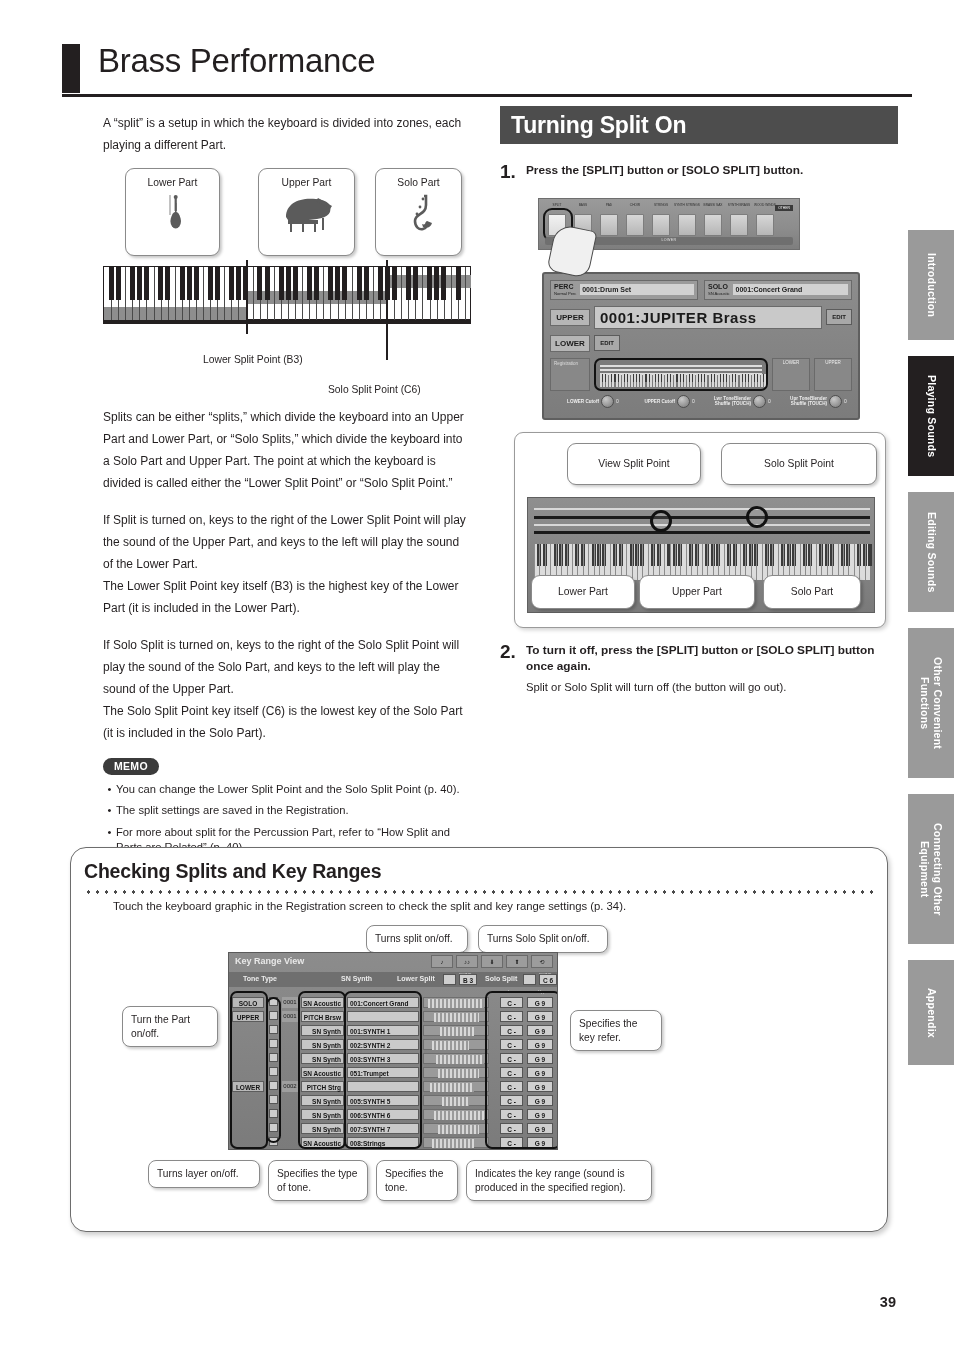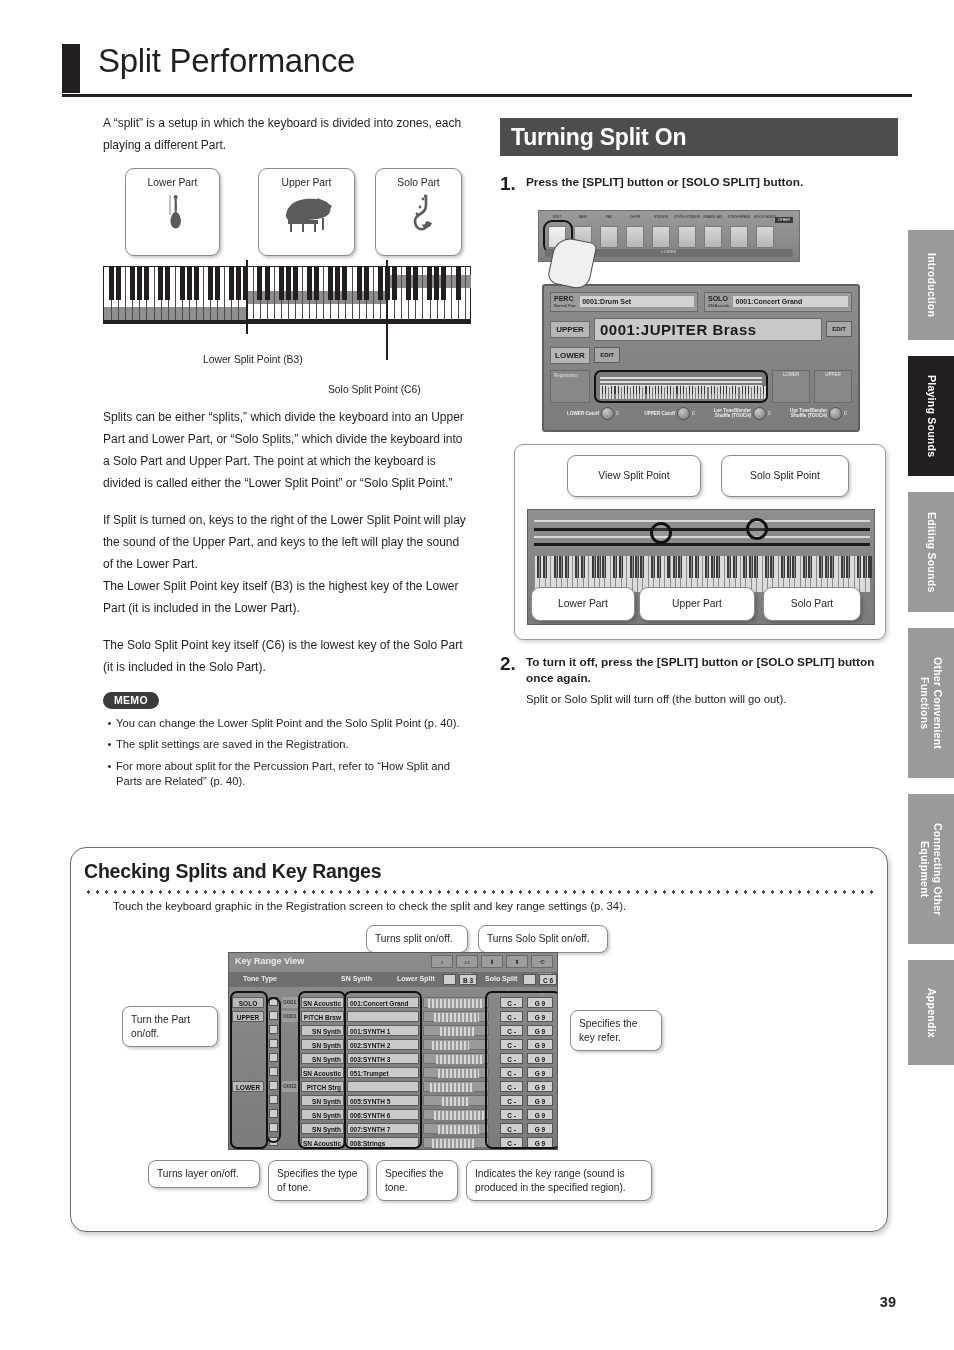--- a/index.html
+++ b/index.html
@@ -63,21 +63,21 @@
   .memo-badge {
     display: inline-block; background: #3b3b3b; color: #fff; font-size: 10.5px; font-weight: bold;
     border-radius: 9px; padding: 2px 11px 3px; letter-spacing: 0.3px;
   }
   .memo-list { margin-top: 7px; }
   .memo-item { display: flex; font-size: 11.2px; line-height: 15.3px; margin-bottom: 6px; }
   .memo-bullet { width: 13px; flex: none; text-align: center; }
   .memo-text { flex: 1; }
 
   
-  .right-col { position: absolute; left: 500px; top: 118px; width: 398px; }
+  .right-col { position: absolute; left: 500px; top: 106px; width: 398px; }
   .section-bar {
     background: #4d4d4d; color: #fff; height: 38px; width: 398px;
     display: flex; align-items: center; padding-left: 11px;
   }
   .section-bar span { font-size: 23px; font-weight: bold; letter-spacing: -0.2px; }
 
   .step { display: flex; margin-top: 18px; }
   .step-num { font-size: 19px; font-weight: bold; width: 26px; flex: none; line-height: 1.05; }
   .step-body { flex: 1; }
   .step-title { font-size: 11.8px; font-weight: bold; line-height: 16px; }
@@ -228,21 +228,21 @@
   
   .folio { position: absolute; right: 58px; bottom: 40px; font-size: 14.5px; font-weight: bold; }
 </style>
 </head>
 <body>
 
 <div class="page">
 
   <div class="title-row">
     <div class="title-bar-left"></div>
-    <div class="page-title">Split Performance</div>
+    <div class="page-title">Brass Performance</div>
     <div class="title-rule"></div>
   </div>
 
   <div class="left-col">
 
     <div class="body-text">A “split” is a setup in which the keyboard is divided into zones, each playing a different Part.</div>
 
     <div class="parts-diagram">
 
       <div class="callout cbox-lower">
@@ -389,20 +389,21 @@
 
       <div class="split-caption" style="left:100px;top:166px;">Lower Split Point (B3)</div>
       <div class="split-caption" style="left:225px;top:196px;">Solo Split Point (C6)</div>
     </div>
 
     <div class="body-text" style="margin-top:18px;">Splits can be either “splits,” which divide the keyboard into an Upper Part and Lower Part, or “Solo Splits,” which divide the keyboard into a Solo Part and Upper Part. The point at which the keyboard is divided is called either the “Lower Split Point” or “Solo Split Point.”</div>
     <div class="gap"></div>
     <div class="body-text">If Split is turned on, keys to the right of the Lower Split Point will play the sound of the Upper Part, and keys to the left will play the sound of the Lower Part.</div>
     <div class="body-text">The Lower Split Point key itself (B3) is the highest key of the Lower Part (it is included in the Lower Part).</div>
     <div class="gap"></div>
+    <div class="body-text">If Solo Split is turned on, keys to the right of the Solo Split Point will play the sound of the Solo Part, and keys to the left will play the sound of the Upper Part.</div>
     <div class="body-text">The Solo Split Point key itself (C6) is the lowest key of the Solo Part (it is included in the Solo Part).</div>
 
     <div style="margin-top:12px;">
       <span class="memo-badge">MEMO</span>
     </div>
     <div class="memo-list" id="memoList">
         <div class="memo-item">
           <div class="memo-bullet">•</div>
           <div class="memo-text">You can change the Lower Split Point and the Solo Split Point (p. 40).</div>
         </div>
@@ -618,21 +619,21 @@
           <div class="knob-group">
             <div class="knob-lab">Upr ToneBlender Shuffle (TOUCH)</div>
             <div class="knob"></div>
             <div class="knob-val">0</div>
           </div>
         </div>
     </div>
 
     <div class="splitfig">
       <div class="sf-callout" style="left:52px;top:10px;width:134px;height:42px;">View Split Point</div>
-      <div class="sf-callout" style="left:206px;top:10px;width:128px;height:42px;">Solo Split Point</div>
+      <div class="sf-callout" style="left:206px;top:10px;width:156px;height:42px;">Solo Split Point</div>
 
       <div class="sf-kbdpanel">
         <div class="sf-line light" style="left:6px;top:10px;width:336px;"></div>
         <div class="sf-line" style="left:6px;top:18px;width:336px;"></div>
         <div class="sf-line light" style="left:6px;top:26px;width:336px;"></div>
         <div class="sf-line" style="left:6px;top:33px;width:336px;"></div>
         <div class="sf-circle" style="left:122px;top:12px;"></div>
         <div class="sf-circle" style="left:218px;top:8px;"></div>
         <div class="sf-keys" id="sfKeys">
             <div class="sf-keyline" style="left: 0px;"></div>

